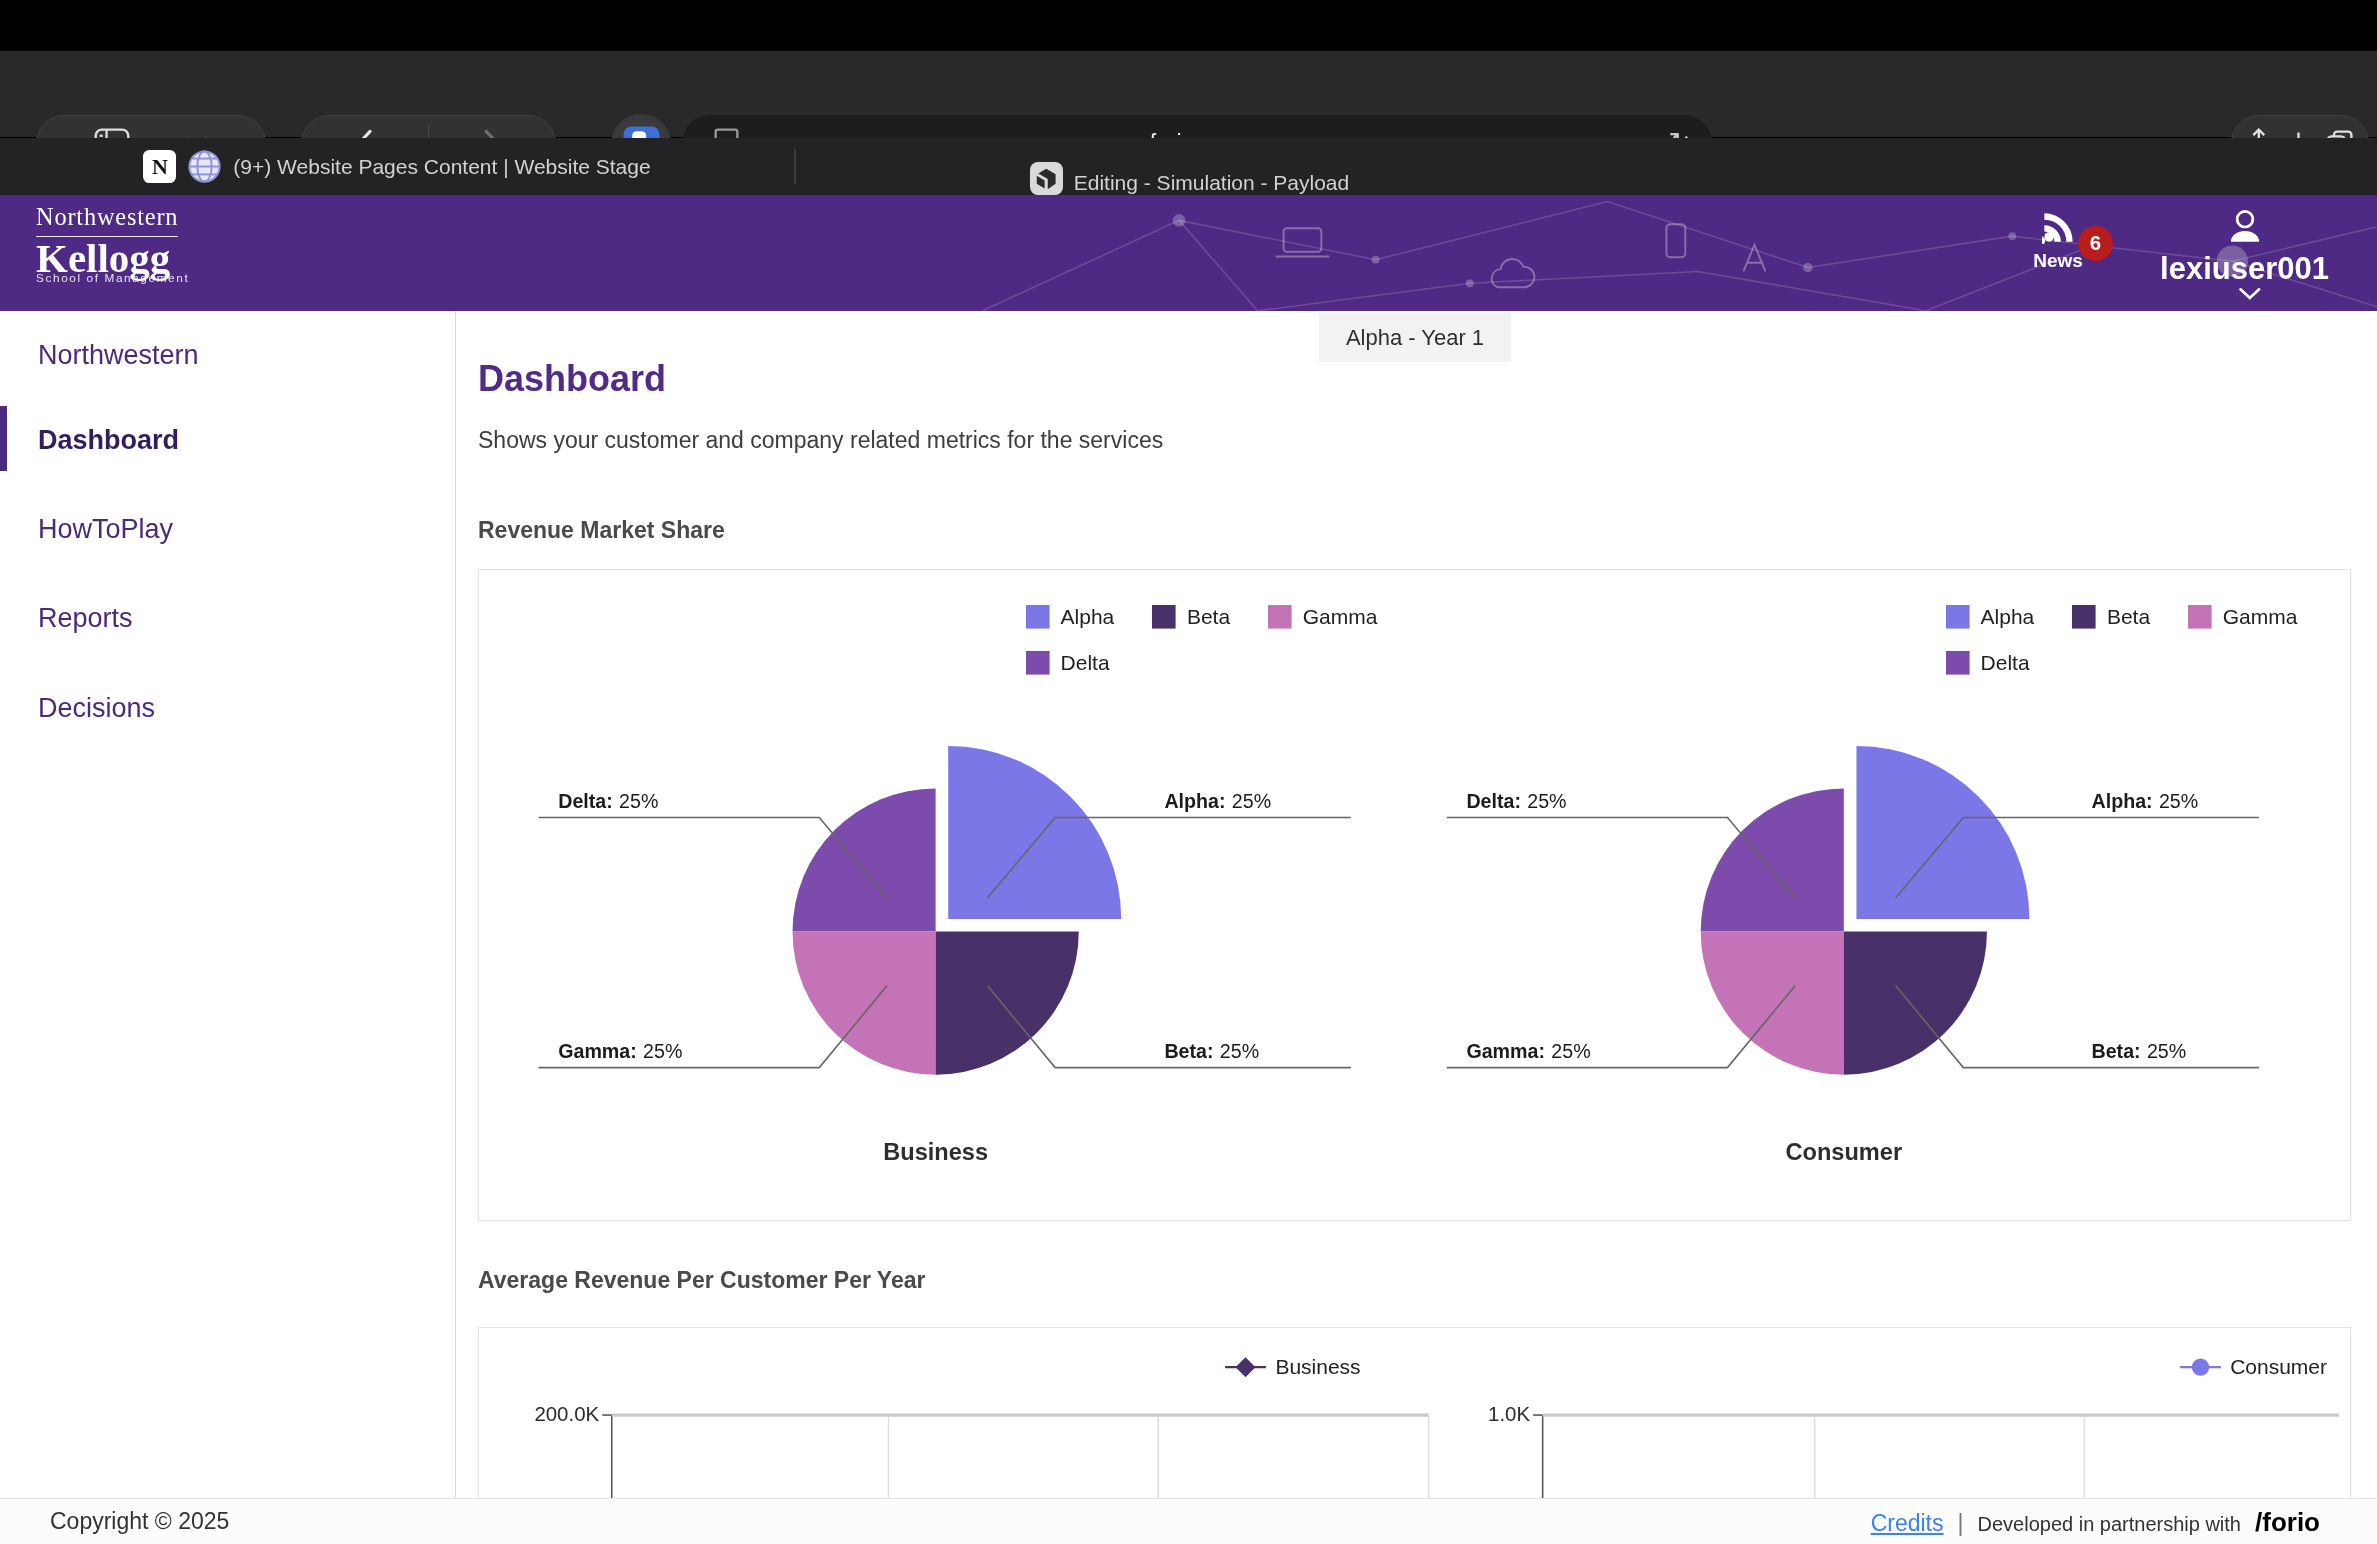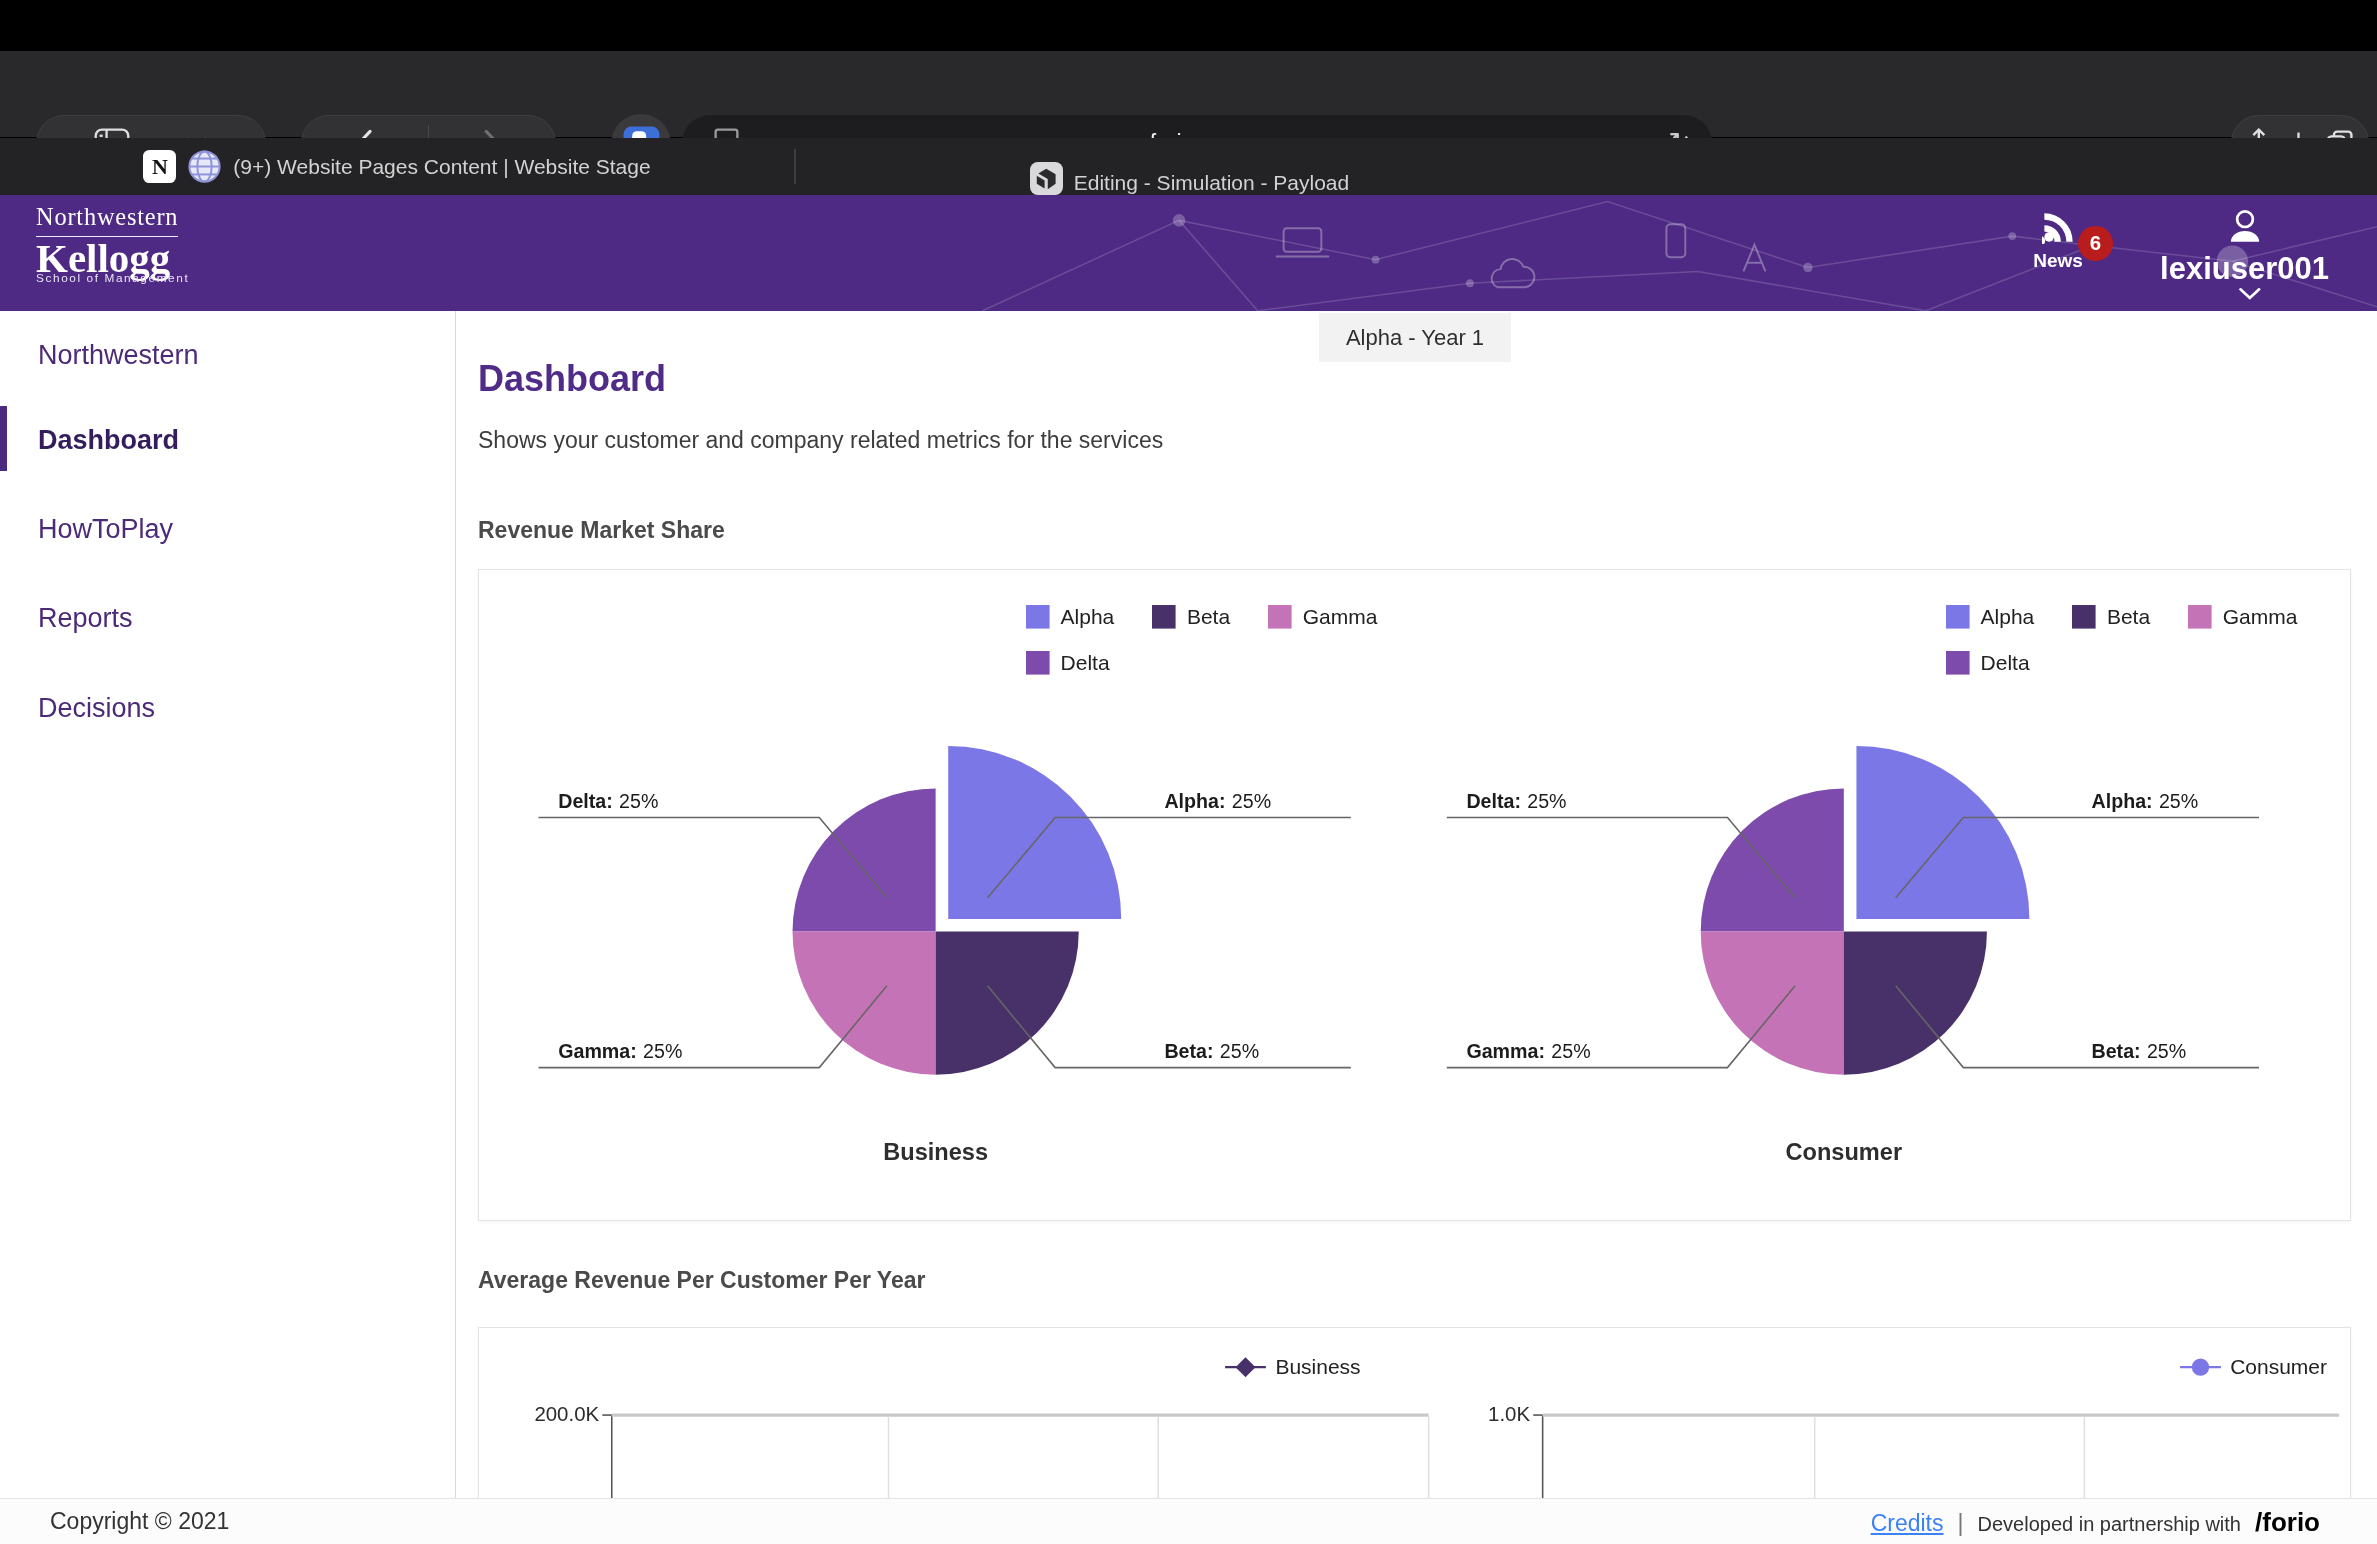--- a/index.html
+++ b/index.html
@@ -410,21 +410,21 @@
 
     <text class="axis-label" x="1946" y="1808" text-anchor="end">1.0K</text>
     <line x1="1950" y1="1800" x2="1962" y2="1800" stroke="#555" stroke-width="2"></line>
     <line x1="1962" y1="1800" x2="1962" y2="1964" stroke="#555" stroke-width="2"></line>
     <line x1="1962" y1="1800" x2="2975" y2="1800" stroke="#c9c9c9" stroke-width="4"></line>
     <line x1="2308" y1="1802" x2="2308" y2="1964" stroke="#e0e0e0" stroke-width="2"></line>
     <line x1="2651" y1="1802" x2="2651" y2="1964" stroke="#e0e0e0" stroke-width="2"></line>
   </svg>
 
   <div class="footer">
-    <div class="copyright">Copyright © 2021</div>
+    <div class="copyright">Copyright © 2025</div>
     <div class="footer-right">
       <span class="credits">Credits</span>
       <span class="foot-sep">|</span>
       <span class="partner">Developed in partnership with</span>
       <span class="forio-logo">/forio</span>
     </div>
   </div>
 
 </div>
 

